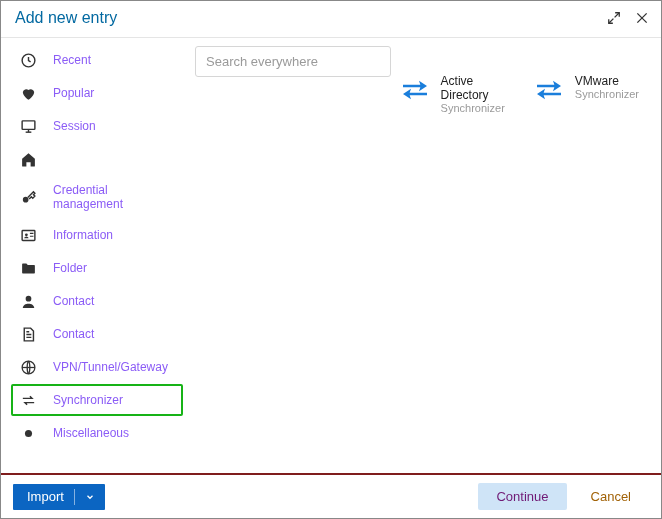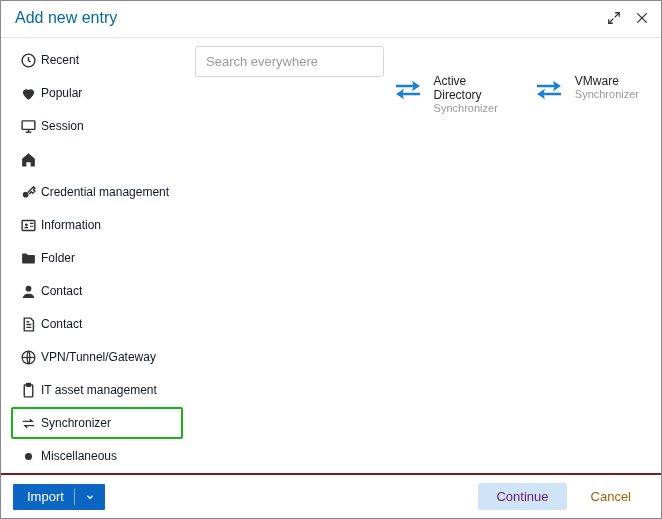--- a/index.html
+++ b/index.html
@@ -4,28 +4,28 @@
 <style>
   * { box-sizing: border-box; margin: 0; padding: 0; }
   html, body { width: 662px; height: 519px; font-family: "Segoe UI", Arial, sans-serif; background: #fff; }
   .dialog { width: 662px; height: 519px; border: 1px solid #888; display: flex; flex-direction: column; background: #fff; }
   .titlebar { display: flex; align-items: center; justify-content: space-between; padding: 8px 12px 10px 14px; border-bottom: 1px solid #e5e5e5; }
   .titlebar h1 { font-size: 16px; font-weight: 400; color: #0369a1; }
   .titlebar-icons { display: flex; gap: 14px; align-items: center; }
   .titlebar-icons span { cursor: pointer; color: #444; }
   .body { flex: 1; display: flex; overflow: hidden; }
   .sidebar { width: 188px; padding: 6px 6px 6px 10px; overflow-y: auto; }
-  .sidebar-item { display: flex; align-items: center; gap: 4px; padding: 5px 6px; font-size: 12px; color: #0f172a; cursor: pointer; border: 2px solid transparent; border-radius: 2px; margin-bottom: 1px; }
+  .sidebar-item { display: flex; align-items: center; gap: 16px; padding: 5px 6px; font-size: 12px; color: #8b5cf6; cursor: pointer; border: 2px solid transparent; border-radius: 2px; margin-bottom: 1px; }
   .sidebar-item .icon { width: 18px; height: 18px; display: inline-flex; align-items: center; justify-content: center; flex-shrink: 0; }
   .sidebar-item.highlight { border: 2px solid #17b317; }
   .main { flex: 1; padding: 8px 14px 8px 6px; display: flex; flex-direction: row; }
   .search { width: 100%; }
   .search input { width: 100%; padding: 7px 10px; font-size: 13px; border: 1px solid #d6d6d6; border-radius: 3px; color: #333; outline: none; }
   .search input::placeholder { color: #9a9a9a; }
-  .entries { display: flex; gap: 35px; padding: 28px 8px; }
+  .entries { display: flex; gap: 28px; padding: 28px 8px; }
   .entry { display: flex; gap: 10px; align-items: flex-start; cursor: pointer; }
   .entry .eicon { width: 32px; height: 32px; flex-shrink: 0; }
   .entry .etext .etitle { font-size: 12px; color: #222; }
   .entry .etext .esubtitle { font-size: 11px; color: #9a9a9a; }
   .footer { display: flex; align-items: center; justify-content: space-between; padding: 8px 12px; border-top: 2px solid #7f1d1d; }
   .import-btn { background: #0b65c2; color: #fff; display: inline-flex; align-items: center; gap: 10px; padding: 5px 10px 5px 14px; font-size: 13px; cursor: pointer; border-radius: 1px; }
   .import-btn .div { width: 1px; height: 16px; background: rgba(255,255,255,.5); }
   .footer-right { display: flex; gap: 6px; align-items: center; }
   .btn { padding: 6px 18px; font-size: 13px; border-radius: 2px; cursor: pointer; }
   .btn-continue { background: #cfe4f7; color: #701a75; }
@@ -155,29 +155,20 @@
           <svg width="17" height="17" viewBox="0 0 24 24" fill="none" stroke="#333" stroke-width="1.8">
               <circle cx="12" cy="12" r="9"></circle>
               <path d="M3 12h18"></path>
               <path d="M12 3c2.5 3 2.5 15 0 18"></path>
               <path d="M12 3c-2.5 3-2.5 15 0 18"></path>
             </svg>
         </span>
         <span>VPN/Tunnel/Gateway</span>
       </div>
 
-      <div class="sidebar-item">
-        <span class="icon">
-          <svg width="17" height="17" viewBox="0 0 24 24" fill="none" stroke="#333" stroke-width="2">
-              <rect x="6" y="4" width="12" height="17" rx="1"></rect>
-              <rect x="9" y="2" width="6" height="4" rx="1" fill="#333"></rect>
-            </svg>
-        </span>
-        <span>IT asset management</span>
-      </div>
 
       <div class="sidebar-item highlight">
         <span class="icon">
           <svg width="17" height="17" viewBox="0 0 24 24" fill="none" stroke="#333" stroke-width="2">
               <path d="M4 9h13l-3-3"></path>
               <path d="M20 15H7l3 3"></path>
             </svg>
         </span>
         <span>Synchronizer</span>
       </div>

